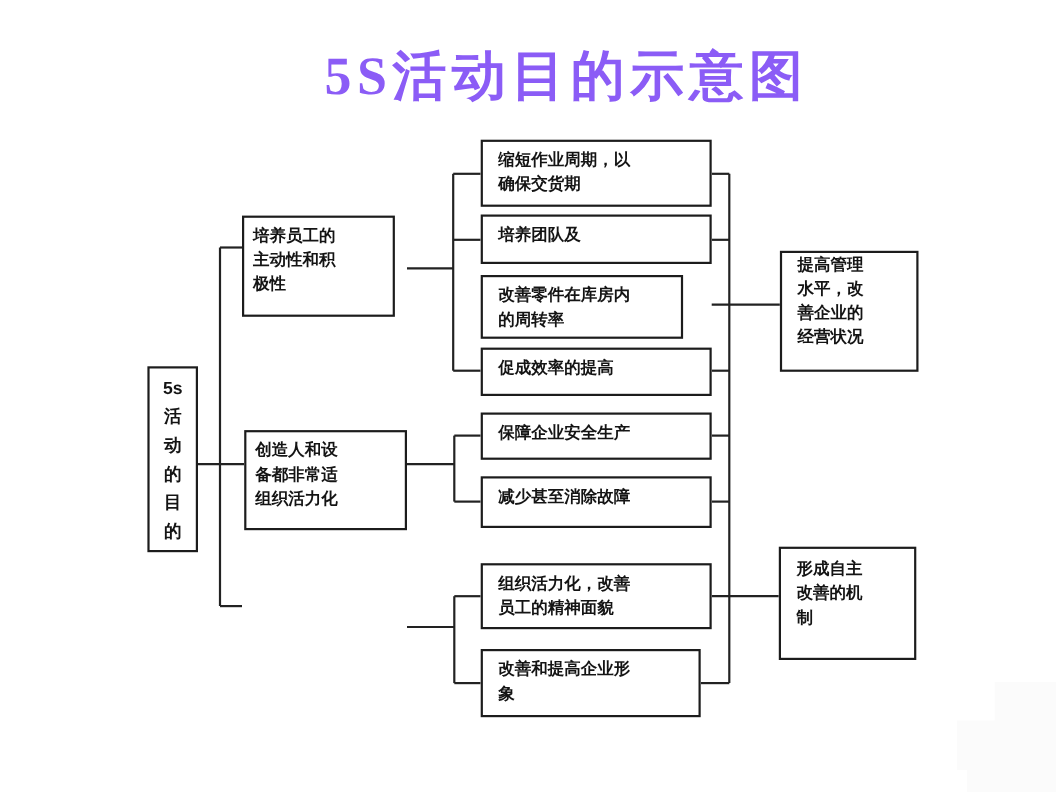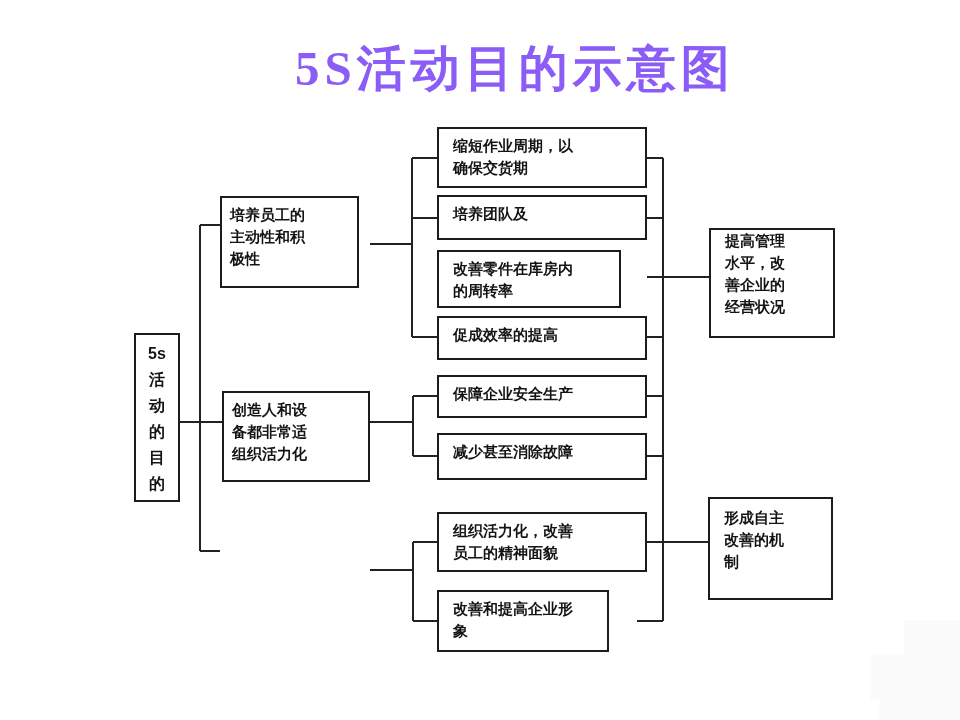--- a/index.html
+++ b/index.html
@@ -32,21 +32,21 @@
   #goal-2 { left: 220px; top: 541px; width: 150px; height: 61px; padding-left: 8px; }
 
   
   #effect-0 { left: 437px; top: 127px; width: 210px; height: 61px; }
   #effect-1 { left: 437px; top: 195px; width: 210px; height: 45px; }
   #effect-2 { left: 437px; top: 250px; width: 184px; height: 58px; }
   #effect-3 { left: 437px; top: 316px; width: 210px; height: 44px; }
   #effect-4 { left: 437px; top: 375px; width: 210px; height: 43px; }
   #effect-5 { left: 437px; top: 433px; width: 210px; height: 47px; }
   #effect-6 { left: 437px; top: 512px; width: 210px; height: 60px; }
-  #effect-7 { left: 437px; top: 590px; width: 172px; height: 62px; }
+  #effect-7 { left: 437px; top: 590px; width: 200px; height: 62px; }
 
   
   #outcome-0 { left: 709px; top: 228px; width: 126px; height: 110px; padding-top: 0; }
   #outcome-1 { left: 708px; top: 497px; width: 125px; height: 103px; padding-top: 8px; }
 
   #connectors { position: absolute; left: 0; top: 0; width: 960px; height: 720px; }
   #connectors path { stroke: #222222; stroke-width: 2; fill: none; }
 
   #watermark {
     position: absolute; right: 0; bottom: 0; width: 90px; height: 100px;

